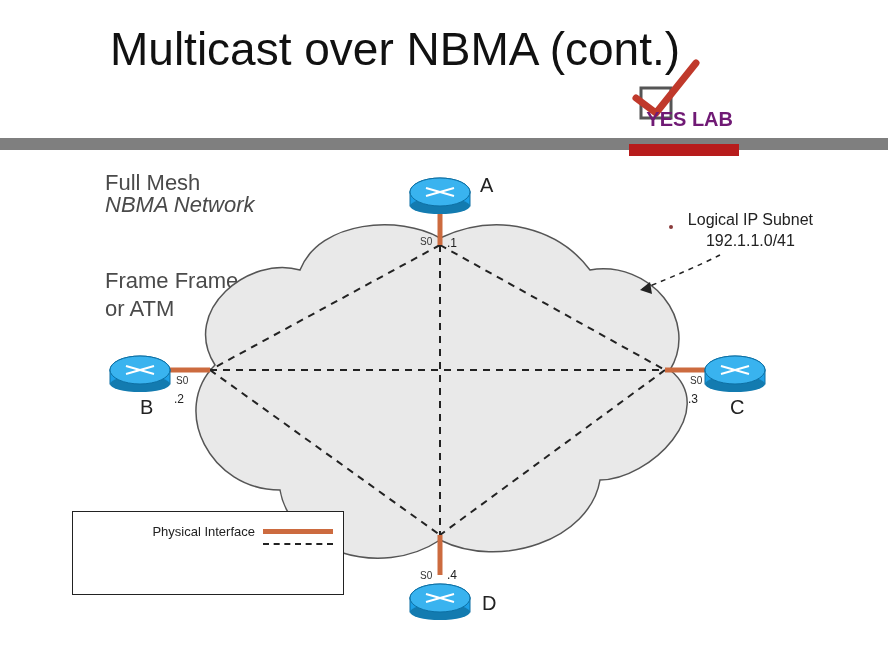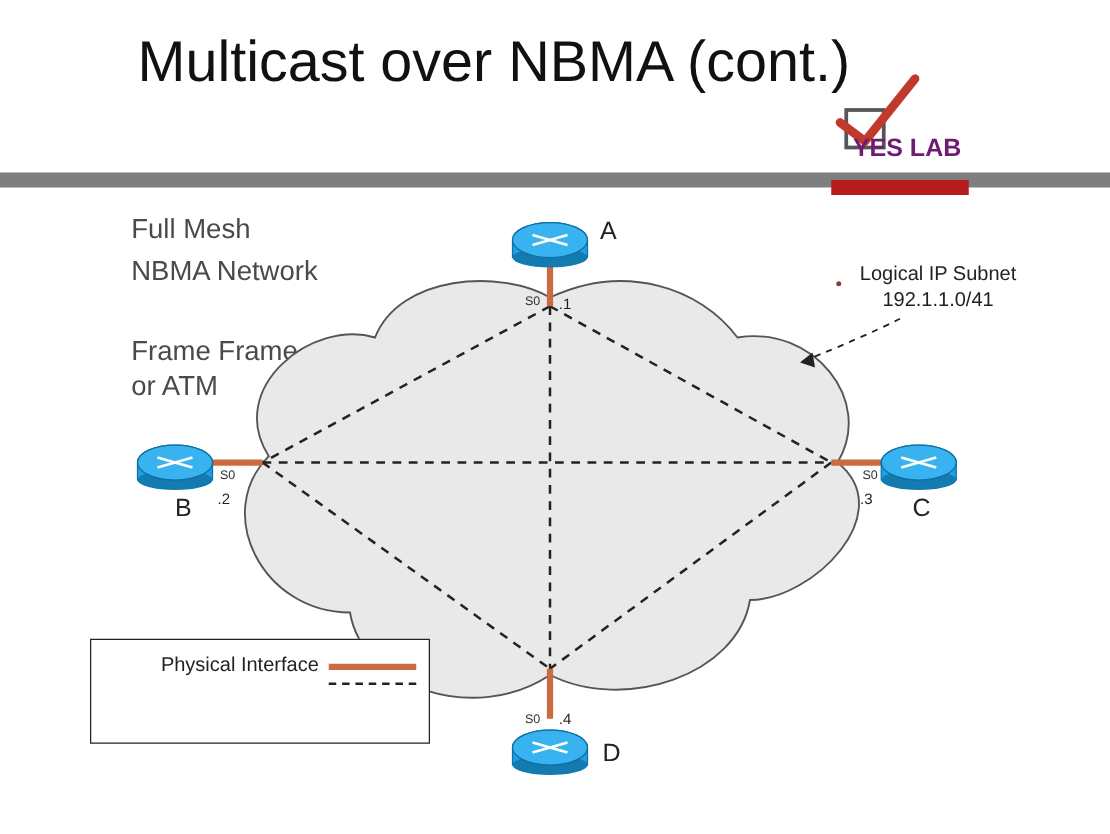--- a/index.html
+++ b/index.html
@@ -1,23 +1,23 @@
 <!DOCTYPE html>
 <html><head>
 <meta charset="utf-8">
 <style>
   html,body{margin:0;padding:0;width:888px;height:667px;background:#fff;font-family:"Segoe UI",Arial,sans-serif;overflow:hidden;}
-  .slide{position:relative;width:739px;height:667px;padding-left:36px;}
+  .slide{position:relative;width:739px;height:667px;}
   .title{position:absolute;left:110px;top:22px;font-size:46px;color:#111;font-weight:400;}
   .logo{position:absolute;right:8px;top:58px;width:120px;height:60px;}
   .hrgrey{position:absolute;left:0;top:138px;width:888px;height:12px;background:#7f7f7f;}
   .hrred{position:absolute;right:0;top:144px;width:110px;height:12px;background:#b71c1c;}
   .canvas{position:absolute;left:0;top:160px;width:888px;height:507px;}
   .label{position:absolute;font-size:22px;color:#4a4a4a;}
-  .legend{position:absolute;left:72px;bottom:72px;width:250px;height:66px;border:1px solid #222;background:#fff;padding:8px 10px;font-size:16px;color:#222;margin-top:36px;}
+  .legend{position:absolute;left:72px;bottom:72px;width:250px;height:66px;border:1px solid #222;background:#fff;padding:8px 10px;font-size:13px;color:#222;margin-top:36px;}
   .legend-row{display:flex;align-items:center;justify-content:flex-end;margin:4px 0;}
   .legend-row span.t{flex:1;text-align:right;padding-right:8px;}
   .phys-line{width:70px;height:5px;background:#cc6b3f;}
   .virt-line{width:70px;height:0;border-top:2px dashed #222;}
   .rtr-body{fill:#1ea0e6;stroke:#0d6fa3;stroke-width:1;}
   .node-label{position:absolute;font-size:20px;color:#222;}
   .iface{position:absolute;font-size:12px;color:#222;margin-top:20px;}
   .s0{font-size:10px;color:#333;}
   .subnet{position:absolute;right:75px;top:50px;font-size:16px;text-align:center;color:#222;line-height:1.3;}
   .dot{position:absolute;width:4px;height:4px;background:#8a3b3b;border-radius:50%;}
@@ -37,21 +37,21 @@
     </svg>
   </div>
   <div style="position:absolute;right:6px;top:108px;font-size:20px;font-weight:bold;color:#701a75;">YES LAB</div>
 
   <div class="hrgrey"></div>
   <div class="hrred"></div>
 
   <div class="canvas">
 
     <div class="label" style="left:105px;top:10px;">Full Mesh</div>
-    <div class="label" style="left:105px;top:44px;">NBMA Network</div>
+    <div class="label" style="left:105px;top:32px;font-style:italic;">NBMA Network</div>
     <div class="label" style="left:105px;top:108px;">Frame Frame</div>
     <div class="label" style="left:105px;top:136px;">or ATM</div>
 
     <div class="subnet">
       <span>Logical IP Subnet</span><br>
       <span>192.1.1.0/41</span>
     </div>
 
     <div class="dot" style="right:215px;top:65px;"></div>
 

